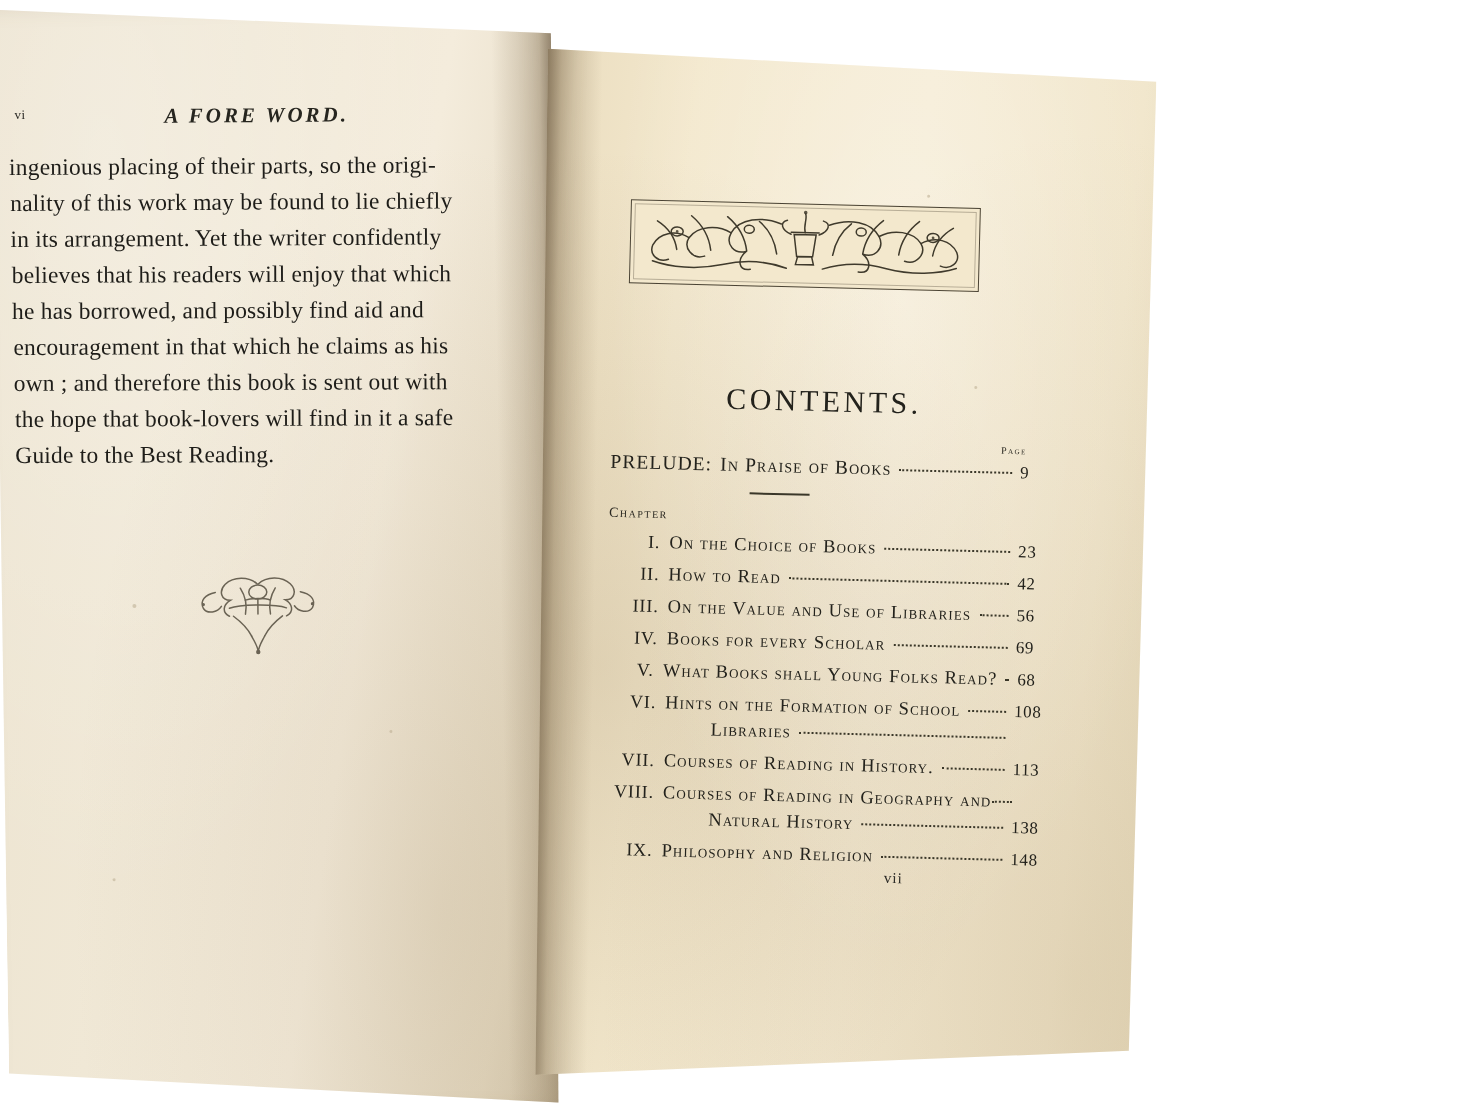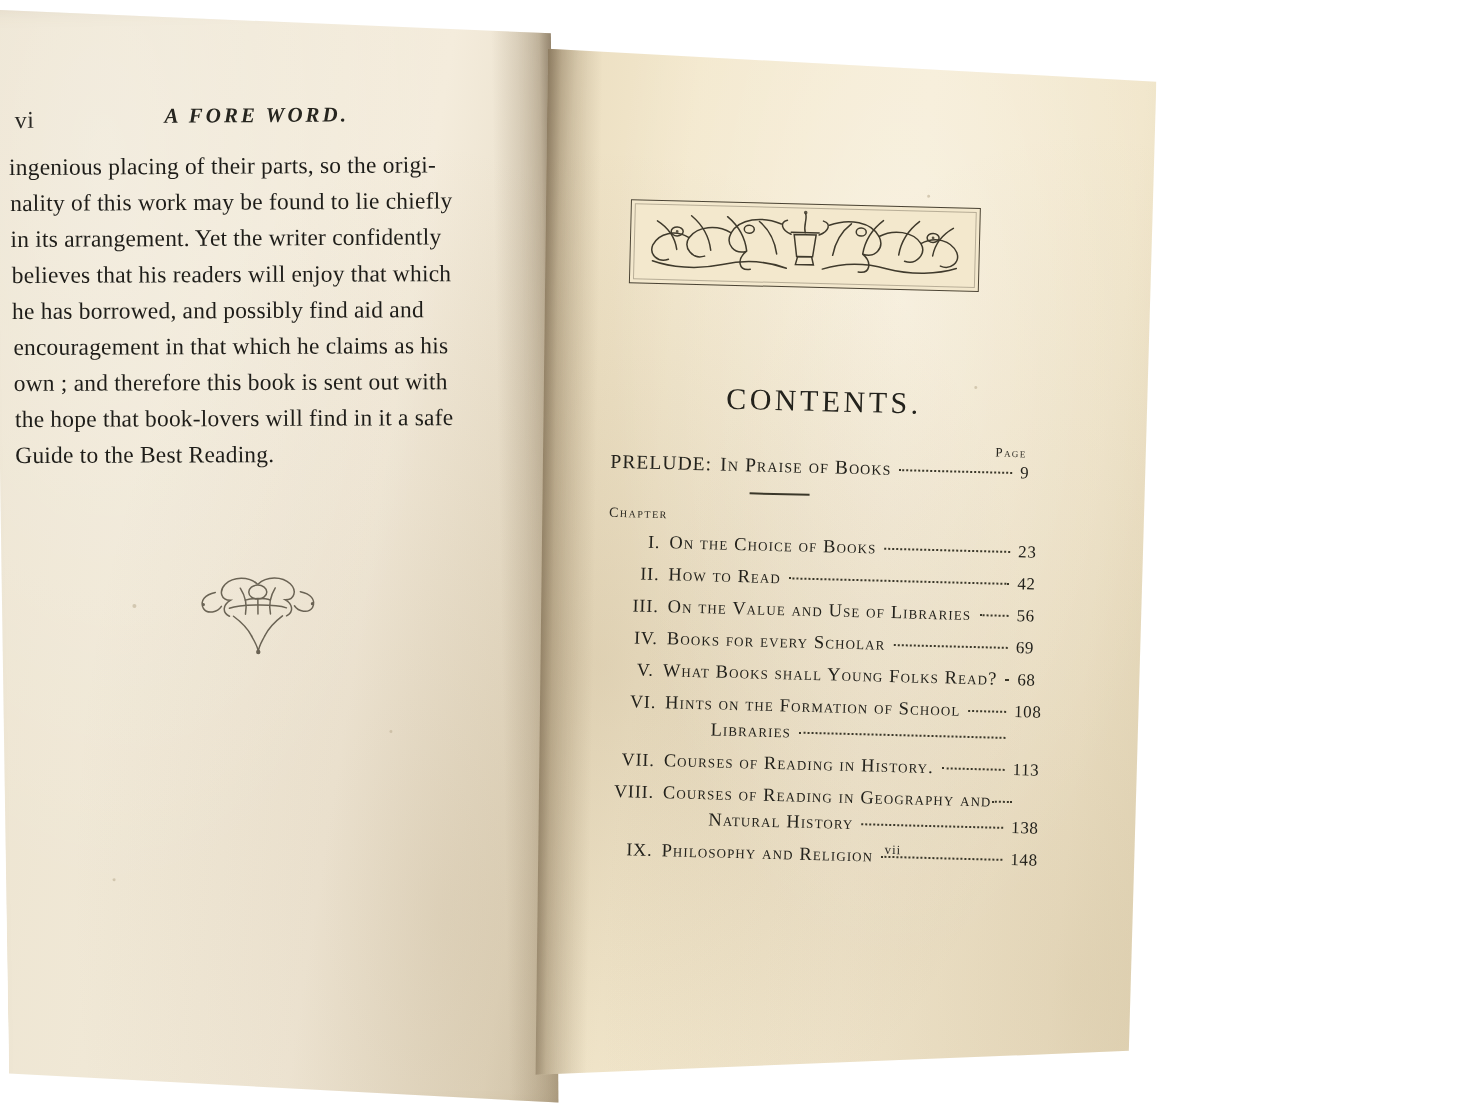--- a/index.html
+++ b/index.html
@@ -53,21 +53,21 @@
   .left-content {
     position: absolute;
     left: 0; top: 0; right: 0; bottom: 0;
     transform: rotate(0.55deg);
   }
 
   .folio-verso {
     position: absolute;
     left: 18px;
     top: 100px;
-    font-size: 24px;
+    font-size: 13px;
     color: #2b2a26;
     letter-spacing: 0.5px;
   }
   .running-head {
     position: absolute;
     left: 168px;
     top: 98px;
     font-style: italic;
     font-size: 21px;
     letter-spacing: 3px;
@@ -178,21 +178,21 @@
     position: absolute;
     left: 68px;
     top: 436px;
     width: 450px;
     color: #23221c;
   }
   .page-col-label {
     position: absolute;
     right: 34px;
     top: 0px;
-    font-size: 13px;
+    font-size: 10px;
     letter-spacing: 1.4px;
     font-variant: small-caps;
     color: #2a2821;
   }
   .toc-row {
     display: flex;
     align-items: baseline;
     font-size: 18.5px;
     letter-spacing: 0.9px;
     margin-bottom: 11px;
@@ -257,22 +257,22 @@
     font-size: 14px;
     font-variant: small-caps;
     letter-spacing: 1.5px;
     margin: 0 0 10px 0;
     color: #2a2821;
   }
 
   .folio-recto {
     position: absolute;
     left: 352px;
-    top: 836px;
-    font-size: 13px;
+    top: 864px;
+    font-size: 15px;
     letter-spacing: 1px;
     color: #2b2a26;
   }
 
   
   .corner-curl {
     position: absolute;
     right: -2px;
     bottom: 36px;
     width: 46px;

